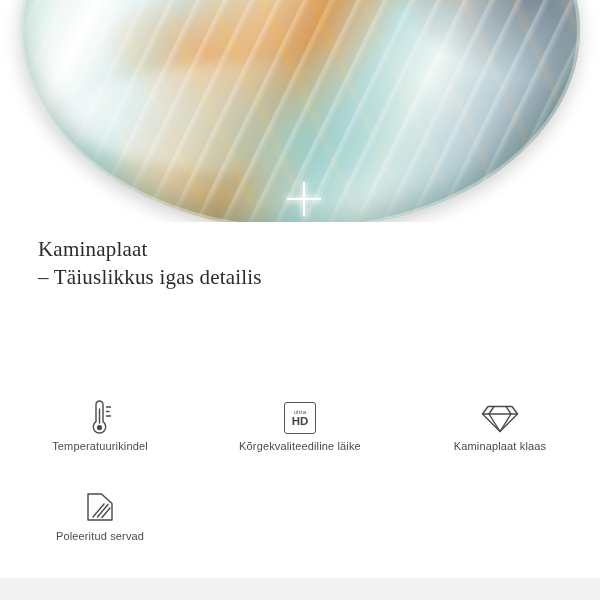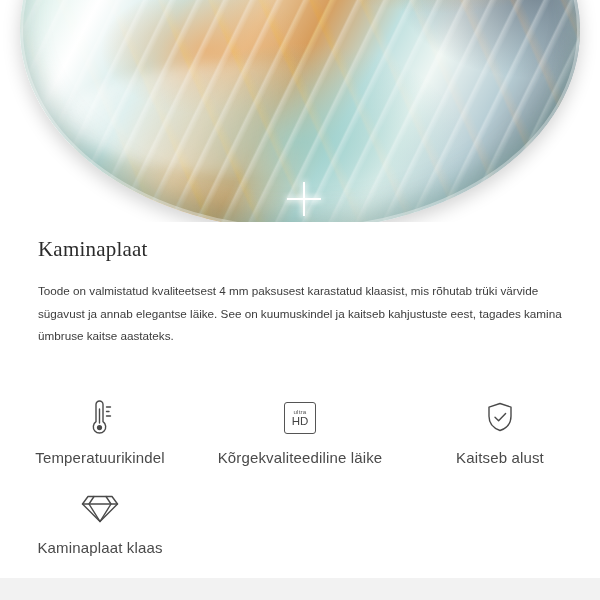--- a/index.html
+++ b/index.html
@@ -180,22 +180,21 @@
   }
 
   .feature .ficon {
     height: 44px;
     display: flex;
     align-items: center;
     justify-content: center;
   }
 
   .feature .flabel {
-    margin-top: 9px;
-    font-size: 15px;
+    font-size: 11px;
     color: #4a4a4a;
     letter-spacing: 0.15px;
   }
 
   .ultrahd {
     width: 30px;
     height: 30px;
     border: 1.4px solid #555;
     border-radius: 3px;
     display: flex;
@@ -204,21 +203,21 @@
     justify-content: center;
     line-height: 1;
   }
   .ultrahd .u1 {
     font-size: 6.2px;
     color: #555;
     letter-spacing: 0.2px;
   }
   .ultrahd .u2 {
     font-size: 11.5px;
-    font-weight: normal;
+    font-weight: bold;
     color: #444;
     margin-top: 1px;
   }
 
   
   .footer-strip {
     position: absolute;
     left: 0;
     bottom: 0;
     width: 600px;
@@ -238,22 +237,22 @@
       <div class="veins"></div>
       <div class="gloss"></div>
       <div class="rim"></div>
     </div>
     <div class="hero-sparkle"></div>
   </div>
 
   <div class="content">
     <h1 class="title">
       <span>Kaminaplaat</span>
+      <span class="line2">– Täiuslikkus igas detailis</span>
     </h1>
-    <p class="body-text">Toode on valmistatud kvaliteetsest 4 mm paksusest karastatud klaasist, mis rõhutab trüki värvide sügavust ja annab elegantse läike. See on kuumuskindel ja kaitseb kahjustuste eest, tagades kamina ümbruse kaitse aastateks.</p>
   </div>
 
   <div class="features">
 
     <div class="feature">
       <div class="ficon">
         <svg width="34" height="40" viewBox="0 0 34 40" fill="none" stroke="#4a4a4a" stroke-width="1.4" stroke-linecap="round">
           <path d="M13 6.5a3.5 3.5 0 0 1 7 0v17.2a6.2 6.2 0 1 1-7 0z"></path>
           <line x1="16.5" y1="11" x2="16.5" y2="25"></line>
           <circle cx="16.5" cy="29.6" r="2.6" fill="#4a4a4a" stroke="none"></circle>
@@ -268,40 +267,42 @@
     <div class="feature">
       <div class="ficon">
         <div class="ultrahd">
           <span class="u1">ultra</span>
           <span class="u2">HD</span>
         </div>
       </div>
       <div class="flabel">Kõrgekvaliteediline läike</div>
     </div>
 
-    <div class="feature">
-      <div class="ficon">
-        <svg width="34" height="40" viewBox="0 0 34 40" fill="none" stroke="#4a4a4a" stroke-width="1.4" stroke-linejoin="round" stroke-linecap="round">
-          <path d="M17 5.5l11 3.6v9.2c0 7.2-4.7 12-11 14.2-6.3-2.2-11-7-11-14.2V9.1z"></path>
-          <path d="M12 19.2l3.6 3.6 7-7.4"></path>
-        </svg>
-      </div>
-      <div class="flabel">Kaitseb alust</div>
-    </div>
 
     <div class="feature">
       <div class="ficon">
         <svg width="38" height="34" viewBox="0 0 38 34" fill="none" stroke="#4a4a4a" stroke-width="1.4" stroke-linejoin="round" stroke-linecap="round">
           <path d="M7 5.5h24l5.5 7.5L19 30.5 1.5 13z"></path>
           <path d="M1.5 13h35"></path>
           <path d="M13 5.5l-5 7.5 11 17.5"></path>
           <path d="M25 5.5l5 7.5-11 17.5"></path>
         </svg>
       </div>
       <div class="flabel">Kaminaplaat klaas</div>
     </div>
 
+    <div class="feature">
+      <div class="ficon">
+        <svg width="40" height="34" viewBox="0 0 40 34" fill="none" stroke="#4a4a4a" stroke-width="1.4" stroke-linejoin="round" stroke-linecap="round">
+          <path d="M8 29h24V12.5L21.5 3H8z"></path>
+          <line x1="13" y1="26" x2="24" y2="13"></line>
+          <line x1="17.5" y1="26" x2="28" y2="13.5"></line>
+          <line x1="22" y1="26.5" x2="30" y2="17"></line>
+        </svg>
+      </div>
+      <div class="flabel">Poleeritud servad</div>
+    </div>
 
 
   </div>
 
   <div class="footer-strip"></div>
 </div>
 
 </body></html>

